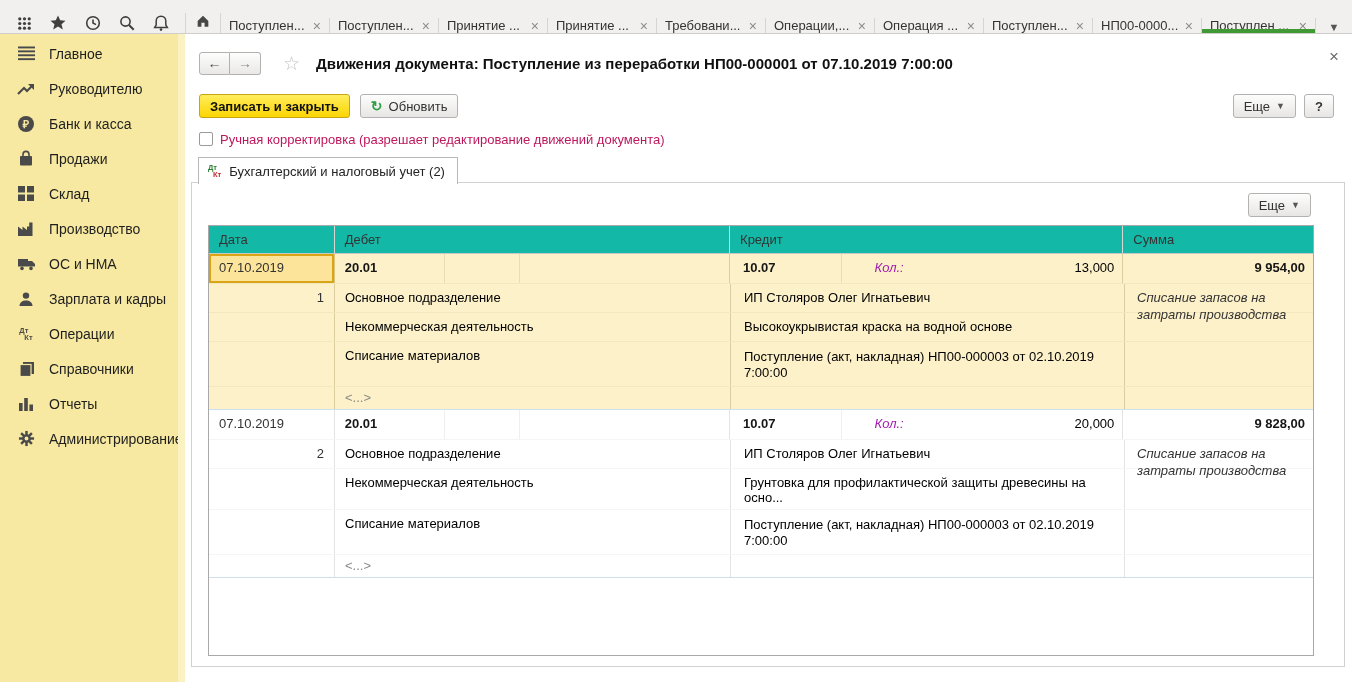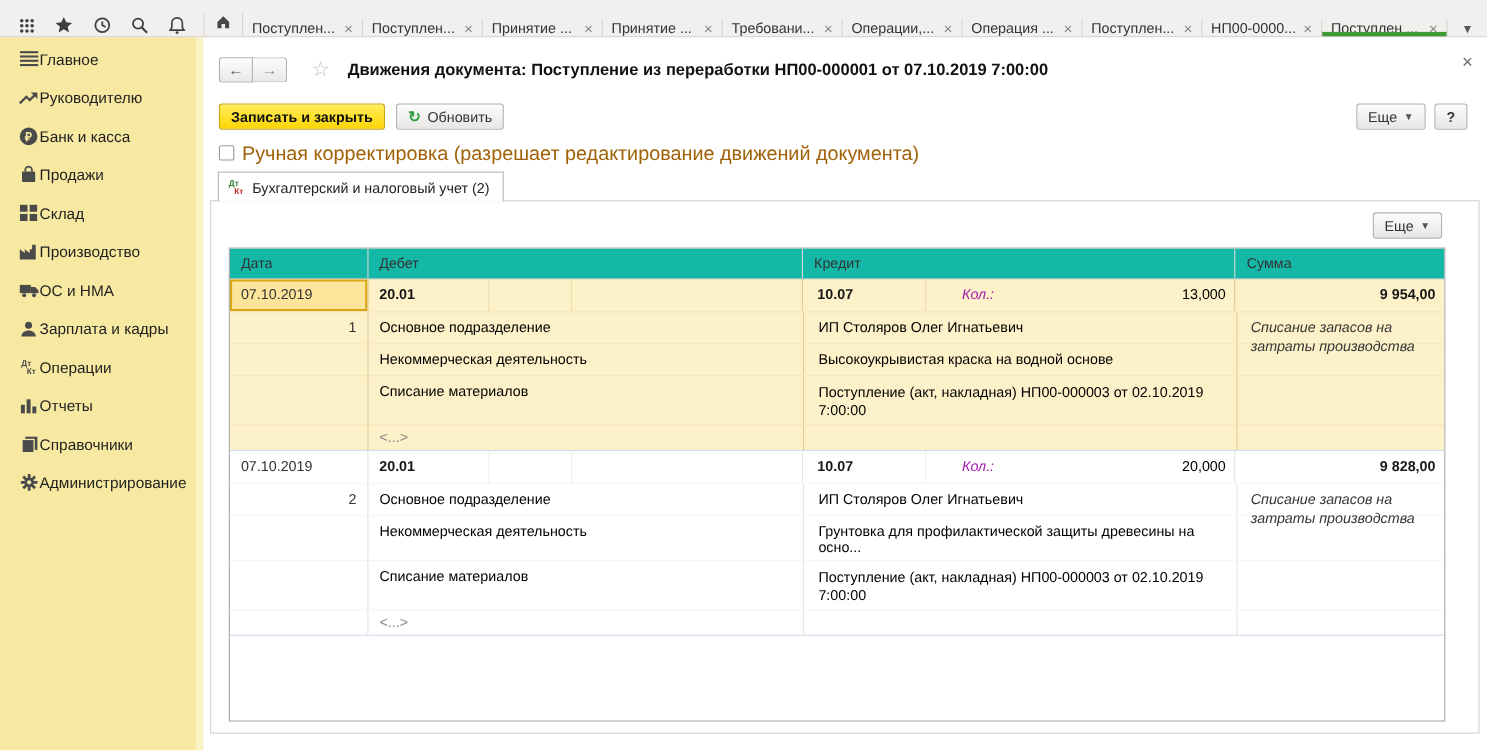--- a/index.html
+++ b/index.html
@@ -15,21 +15,21 @@
   .tab .tlabel { flex:1; white-space:nowrap; overflow:hidden; }
   .tab .tclose { color:#8c8c8c; font-size:14px; margin-left:3px; line-height:1; }
   .tab.active { width:114px; }
   .tab.active::after { content:""; position:absolute; left:0; right:0; bottom:0; height:4px; background:#3f9935; }
   .tab-overflow { width:36px; display:flex; align-items:center; justify-content:center; color:#555; font-size:11px; }
 
   
   .main { display:flex; height:648px; }
   .sidebar { width:185px; background:#f7e9a1; padding-top:2px; position:relative; flex-shrink:0; }
   .sidebar::after { content:""; position:absolute; top:0; right:0; bottom:0; width:7px; background:#fbf2c4; }
-  .side-item { height:35px; display:flex; align-items:center; padding-left:16px; cursor:pointer; }
+  .side-item { height:35px; display:flex; align-items:center; padding-left:16px; gap:13px; cursor:pointer; }
   .side-icn { width:20px; height:18px; display:flex; align-items:center; justify-content:center; color:#4a4a4a; }
   .side-label { font-size:14px; color:#1f1f1f; white-space:nowrap; }
   .ruble-circle { width:16px; height:16px; border-radius:50%; background:#4a4a4a; color:#f7e9a1; font-size:11px; font-weight:bold; display:flex; align-items:center; justify-content:center; }
   .dtkt { display:inline-flex; flex-direction:column; font-size:7.5px; line-height:7px; font-weight:bold; color:#4a4a4a; }
   .dtkt i { font-style:normal; }
   .dtkt i:last-child { margin-left:5px; }
   .dtkt.color i:first-child { color:#2e7d32; }
   .dtkt.color i:last-child { color:#c02b2b; }
 
   .content { flex:1; position:relative; background:#fff; }
@@ -48,21 +48,21 @@
   .toolbar { display:flex; align-items:center; margin:16px 18px 0 14px; height:24px; }
   .btn { height:24px; border:1px solid #b3b2b0; background:linear-gradient(#fdfdfd,#e7e6e4); border-radius:3px; font-size:13px; color:#333; display:inline-flex; align-items:center; padding:0 10px; gap:6px; cursor:pointer; }
   .btn-primary { background:linear-gradient(#ffee5c,#fcd503); border-color:#c5a516; font-weight:bold; color:#111; margin-right:10px; }
   .refresh-glyph { color:#2f9e44; font-weight:bold; font-size:14px; }
   .spacer { flex:1; }
   .caret { font-size:9px; color:#555; }
   .btn-help { width:30px; justify-content:center; margin-left:8px; font-weight:bold; }
 
   .chk-row { display:flex; align-items:center; gap:7px; margin:12px 0 0 14px; height:18px; cursor:pointer; }
   .chk-box { width:14px; height:14px; border:1px solid #9a9a98; background:#fff; border-radius:2px; }
-  .chk-label { font-size:18px; color:#a16207; }
+  .chk-label { font-size:13px; color:#be185d; }
 
   
   .tabstrip { margin:8px 0 0 13px; height:27px; position:relative; z-index:2; }
   .doc-tab { display:inline-flex; align-items:center; gap:8px; height:27px; padding:0 12px 0 9px; background:#fff; border:1px solid #b9b8b6; border-bottom:none; font-size:13px; color:#222; cursor:pointer; }
   .panel { margin:0 7px 0 6px; height:485px; border:1px solid #d2d1cf; background:#fff; position:relative; margin-top:-1px; }
   .panel-more { position:absolute; top:10px; right:33px; }
 
   
   .mtable { position:absolute; left:16px; top:42px; width:1106px; height:431px; border:1px solid #a9a8a6; background:#fff; overflow:hidden; font-size:13px; }
   .hrow { display:flex; height:28px; background:#14b8a6; border-bottom:1px solid #c9c8c6; color:#333; }
@@ -281,38 +281,38 @@
       <span class="side-icn">
           <span class="dtkt">
             <i>Дт</i>
             <i>Кт</i>
           </span>
         </span>
       <span class="side-label">Операции</span>
     </div>
     <div class="side-item">
       <span class="side-icn">
+          <svg width="17" height="16" viewBox="0 0 17 16">
+            <rect x="5" y="1" width="11" height="12" fill="#4a4a4a"></rect>
+            <rect x="2" y="3.5" width="11" height="12" fill="#4a4a4a" stroke="#f7e9a1" stroke-width="1.2"></rect>
+          </svg>
+        </span>
+      <span class="side-label">Справочники</span>
+    </div>
+    <div class="side-item">
+      <span class="side-icn">
           <svg width="16" height="15" viewBox="0 0 16 15">
             <g fill="#4a4a4a">
               <rect x="1" y="7" width="3.6" height="8"></rect>
               <rect x="6.2" y="2" width="3.6" height="13"></rect>
               <rect x="11.4" y="8.5" width="3.6" height="6.5"></rect>
             </g>
           </svg>
         </span>
       <span class="side-label">Отчеты</span>
-    </div>
-    <div class="side-item">
-      <span class="side-icn">
-          <svg width="17" height="16" viewBox="0 0 17 16">
-            <rect x="5" y="1" width="11" height="12" fill="#4a4a4a"></rect>
-            <rect x="2" y="3.5" width="11" height="12" fill="#4a4a4a" stroke="#f7e9a1" stroke-width="1.2"></rect>
-          </svg>
-        </span>
-      <span class="side-label">Справочники</span>
     </div>
     <div class="side-item">
       <span class="side-icn">
           <svg width="17" height="17" viewBox="0 0 18 18">
             <g stroke="#4a4a4a" stroke-width="2.6">
               <line x1="9" y1="1" x2="9" y2="17"></line>
               <line x1="1" y1="9" x2="17" y2="9"></line>
               <line x1="3.3" y1="3.3" x2="14.7" y2="14.7"></line>
               <line x1="14.7" y1="3.3" x2="3.3" y2="14.7"></line>
             </g>

